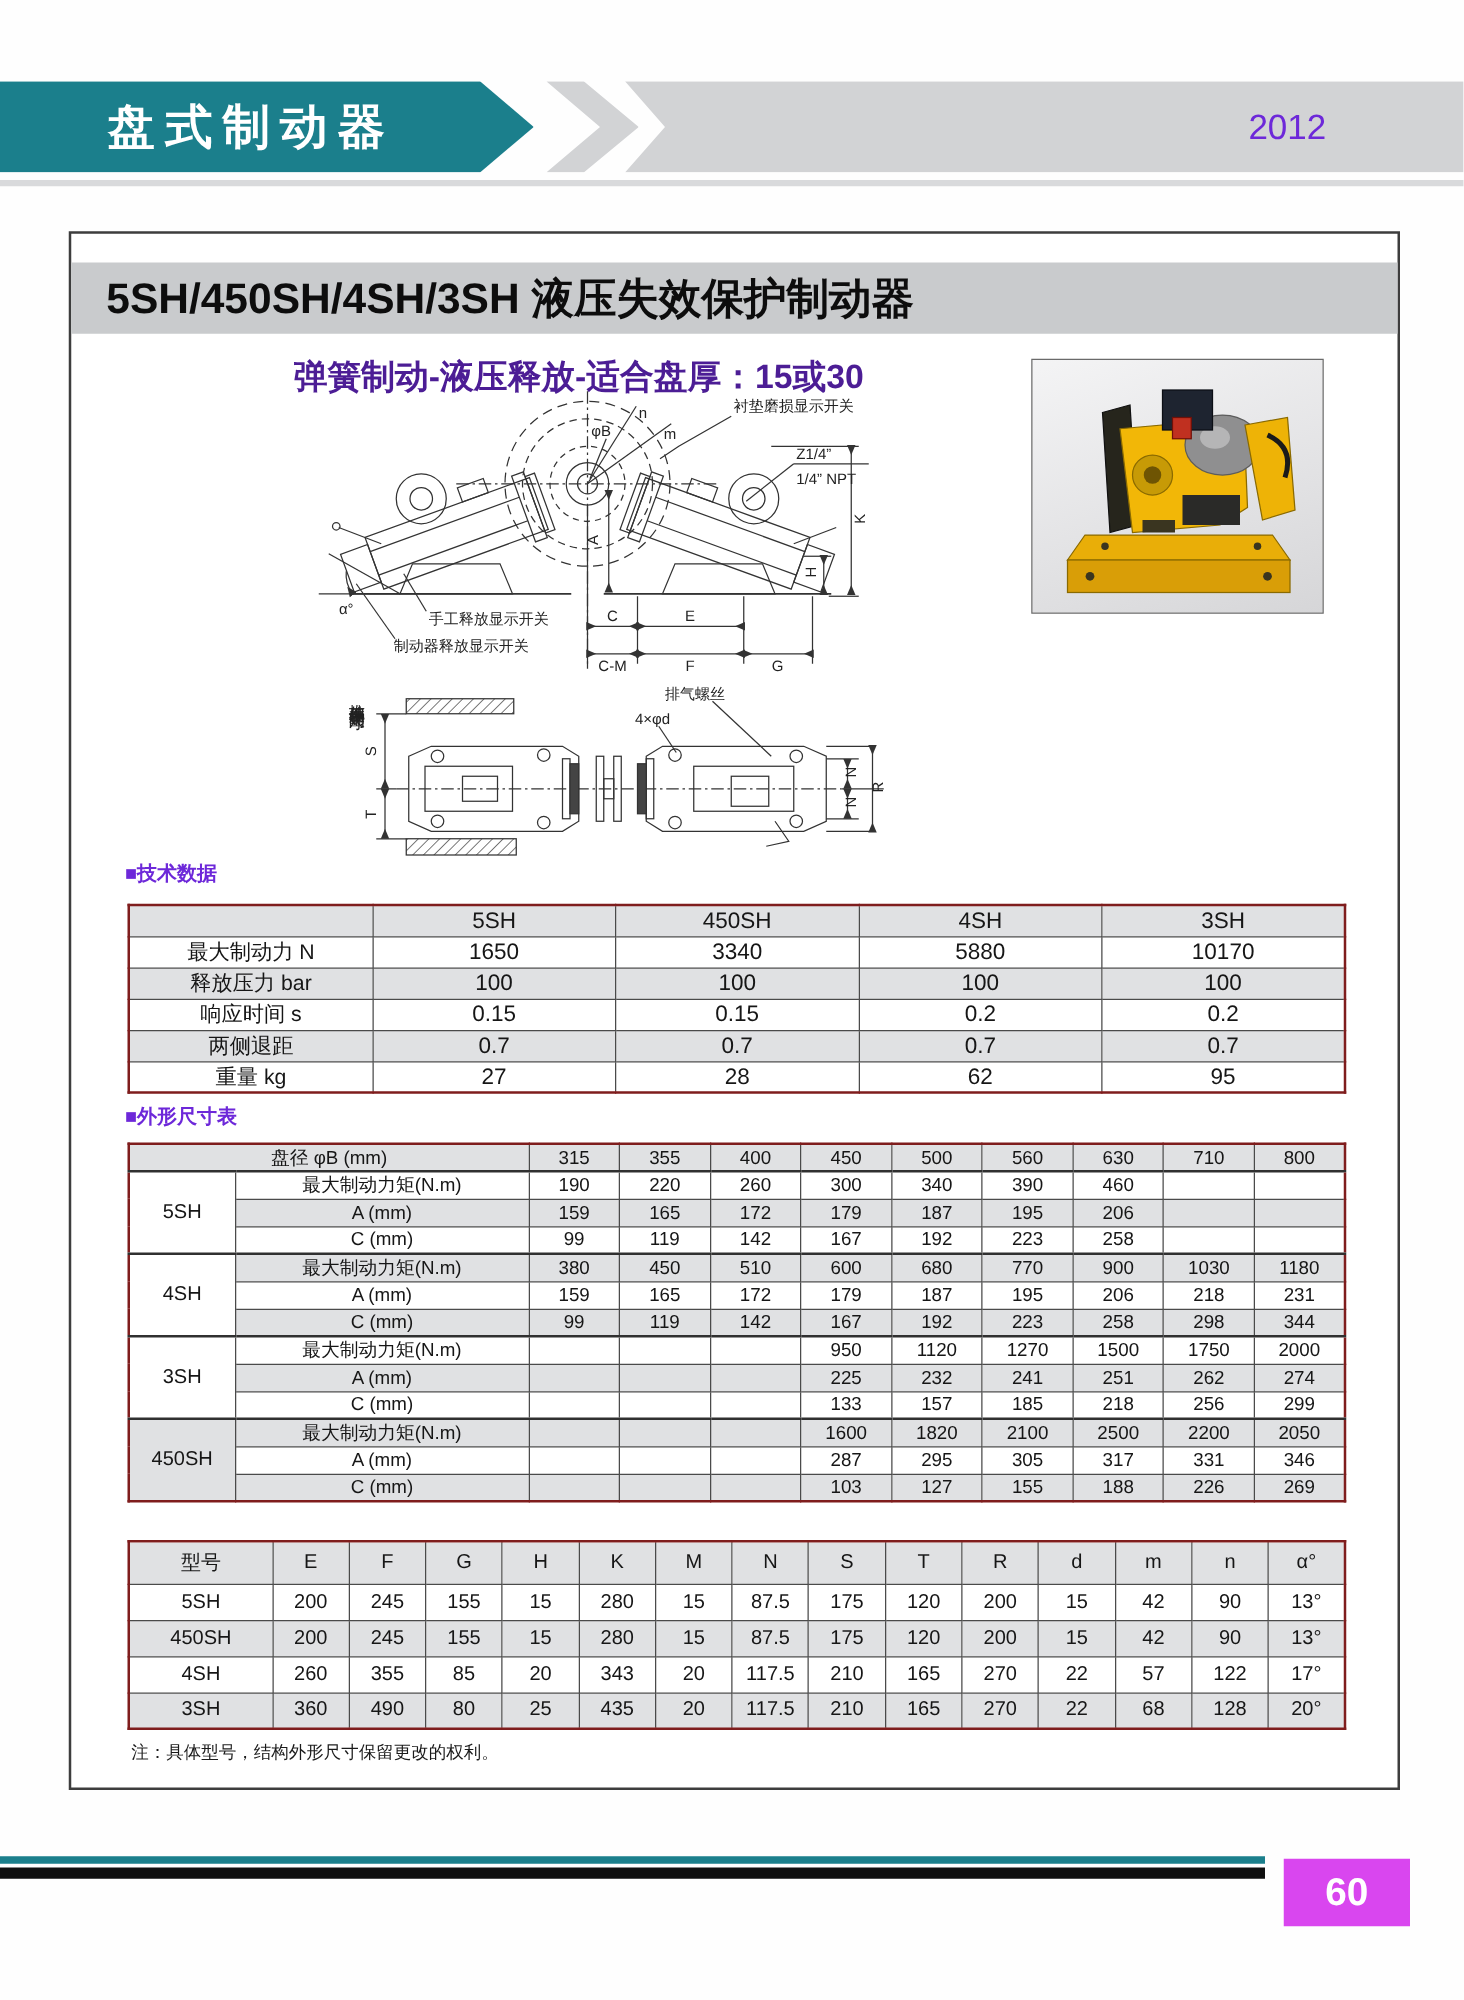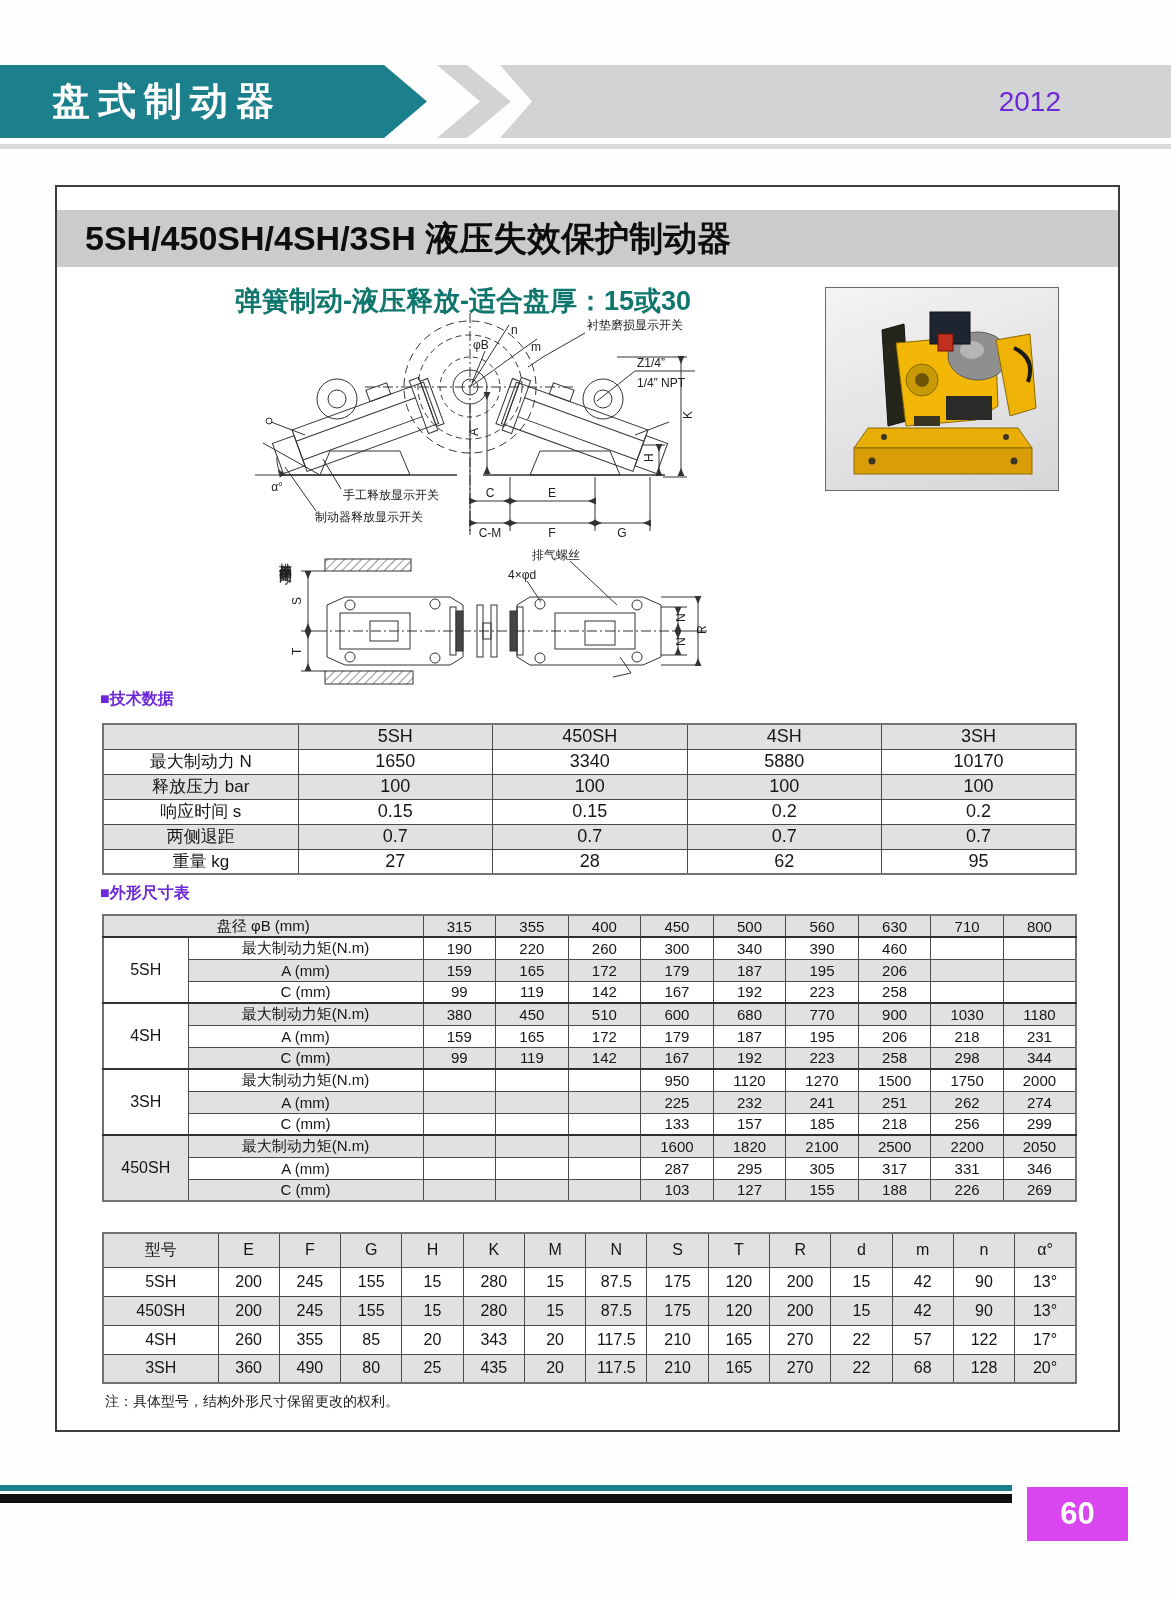--- a/index.html
+++ b/index.html
@@ -2,43 +2,43 @@
 <html><head>
 <meta charset="utf-8">
 <style>
   html,body{margin:0;padding:0;background:#fff;}
   .page{position:relative;width:1171px;height:1600px;background:#fefefe;overflow:hidden;
         font-family:"Liberation Sans","DejaVu Sans",sans-serif;color:#111;}
   
   .banner{position:absolute;left:0;top:65px;width:427px;height:73px;background:#1b7f8c;
           clip-path:polygon(0 0,384px 0,427px 50%,384px 100%,0 100%);
           display:flex;align-items:center;}
-  .banner-text{color:#fff;font-size:38px;font-weight:bold;letter-spacing:8px;padding-left:52px;}
+  .banner-text{color:#fff;font-size:38px;font-weight:bold;letter-spacing:8px;padding-left:86px;}
   .chev{position:absolute;top:65px;width:74px;height:73px;background:#d2d3d5;
         clip-path:polygon(0 0,30px 0,74px 50%,30px 100%,0 100%,43px 50%);}
   .chev1{left:437px;}
   .graybar{position:absolute;left:500px;top:65px;right:0;height:73px;background:#d2d3d5;
            clip-path:polygon(0 0,100% 0,100% 100%,0 100%,32px 50%);}
   .year{position:absolute;right:110px;top:65px;height:73px;line-height:73px;font-size:28px;color:#6d28d9;}
   .divider{position:absolute;left:0;top:144px;width:100%;height:5px;background:#d9dadc;}
   
   .box{position:absolute;left:55px;top:185px;width:1065px;height:1247px;border:2px solid #3d3d3d;background:#fff;box-sizing:border-box;}
   .title-band{position:absolute;left:0;top:23px;width:100%;height:57px;background:#c9cbcd;display:flex;align-items:center;}
   .title{font-size:34px;font-weight:bold;padding-left:28px;color:#0d0d0d;}
-  .subtitle{position:absolute;left:178px;top:96px;font-size:27px;font-weight:bold;color:#0f766e;}
+  .subtitle{position:absolute;left:178px;top:96px;font-size:27px;font-weight:bold;color:#4c1d95;}
   .drawing{position:absolute;left:168px;top:118px;width:592px;height:404px;}
   .space-label{position:absolute;left:219px;top:366px;writing-mode:vertical-rl;text-orientation:upright;
                font-size:13px;letter-spacing:1px;color:#222;height:120px;}
   .photo{position:absolute;left:768px;top:100px;width:232px;height:202px;border:1px solid #6a6a6a;
          background:linear-gradient(160deg,#f4f4f5 0%,#e2e2e4 60%,#d6d6d8 100%);}
   .sect{position:absolute;left:43px;font-size:16px;font-weight:bold;color:#6d28d9;}
   .sect1{top:502px;} .sect2{top:696px;}
   
   table{border-collapse:collapse;table-layout:fixed;position:absolute;left:45px;width:975px;
-        border:2px solid #737373;background:#fff;}
+        border:2px solid #7f1d1d;background:#fff;}
   td{border:1px solid #4a4a4a;text-align:center;vertical-align:middle;color:#161616;
      overflow:hidden;white-space:nowrap;padding:0 2px;box-sizing:border-box;}
   tr.gray td{background:#e0e1e3;}
   .t1{top:536px;} .t1 td{height:25px;font-size:18px;}
   .t1 td.lbl{font-size:17px;}
   .t2{top:727px;} .t2 td{height:22px;font-size:15px;}
   .t2 td.model{background:#fff;font-size:16px;}
   .t2 td.modelg{background:#e0e1e3;font-size:16px;}
   .t2 tr.gsep td{border-top:2px solid #303030;}
   .t3{top:1045px;} .t3 td{height:29px;font-size:16px;}

